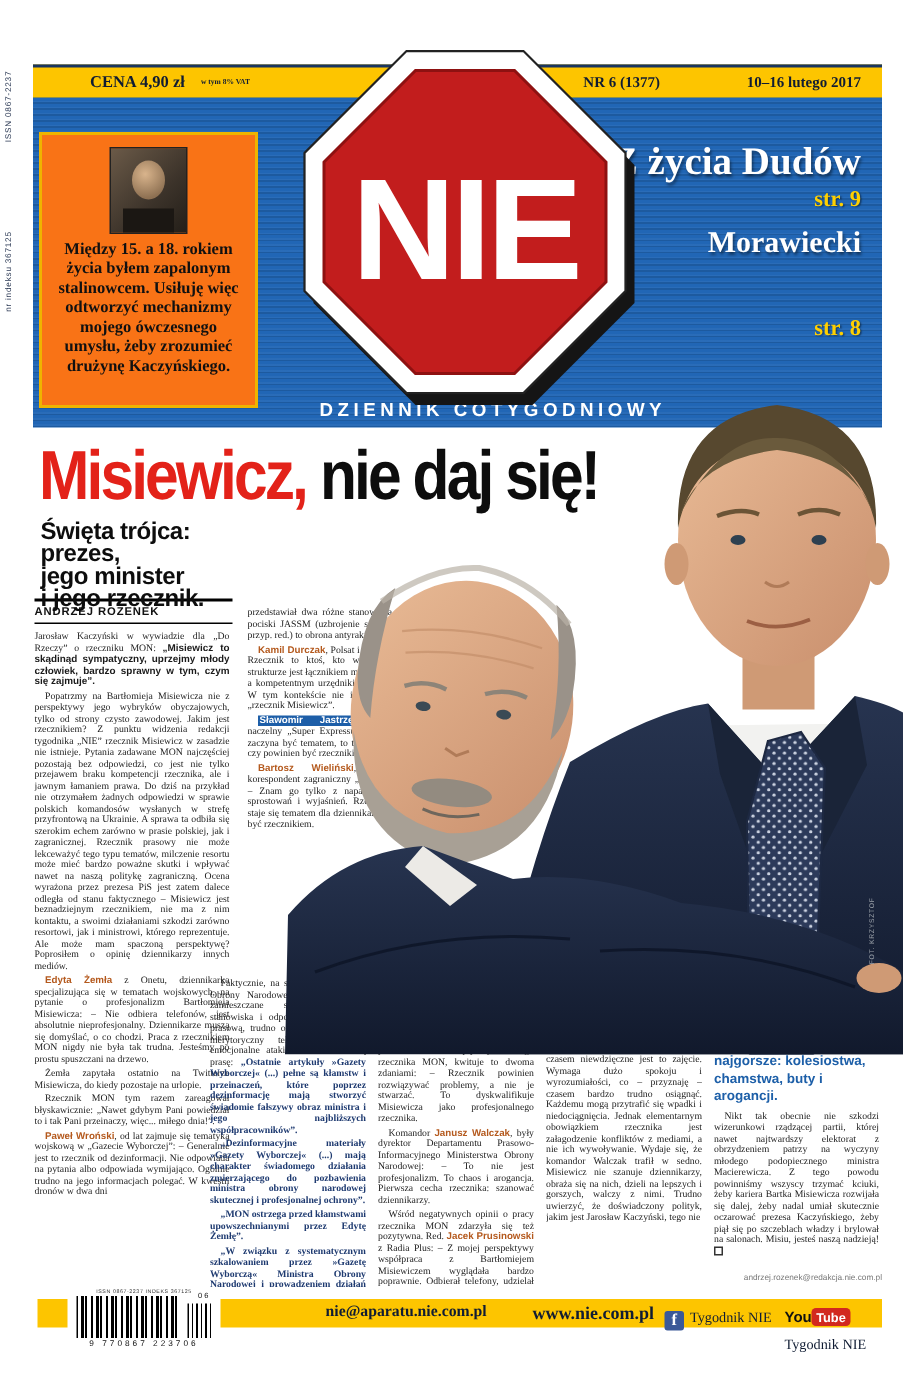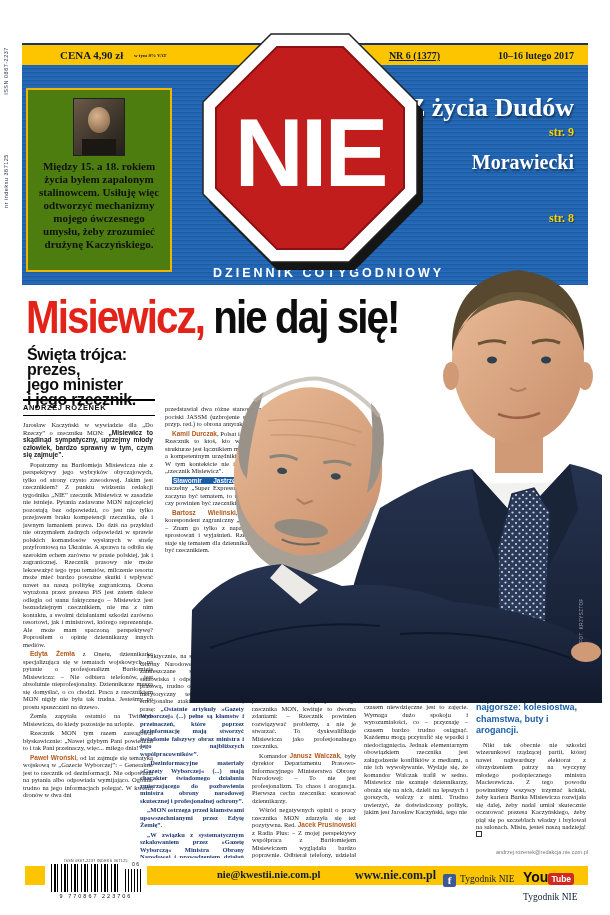--- a/index.html
+++ b/index.html
@@ -11,37 +11,37 @@
         transform:rotate(-90deg);}
   
   #masthead{position:absolute;left:22px;top:43px;width:566px;height:242px;
     background:#2166b5;z-index:1;
     background-image:repeating-linear-gradient(0deg,rgba(0,0,0,.12) 0 1px,rgba(255,255,255,.04) 1px 2px,transparent 2px 4px);}
   #topbar{position:absolute;left:0;top:0;width:566px;height:22px;background:#fdc500;
     border-top:2px solid #1a3560;box-sizing:border-box;z-index:2;
     font-family:"Liberation Serif",serif;color:#101c33;}
   #topbar .price{position:absolute;left:38px;top:4px;font-size:11px;font-weight:bold;}
   #topbar .pnote{position:absolute;left:112px;top:8px;font-size:5px;font-weight:bold;}
-  #topbar .issue{position:absolute;right:148px;top:5px;font-size:10px;font-weight:bold;text-decoration:underline;}
+  #topbar .issue{position:absolute;right:148px;top:5px;font-size:10px;font-weight:bold;}
   #topbar .date{position:absolute;right:14px;top:5px;font-size:10px;font-weight:bold;}
   
   .teaser1{position:absolute;right:14px;top:50px;font-size:26px;font-weight:bold;
     color:#ffffff;font-family:"Liberation Serif",serif;text-shadow:1px 2px 2px rgba(0,0,0,.45);}
-  .tpage{position:absolute;right:14px;font-size:12px;font-weight:bold;color:#ffd000;
+  .tpage{position:absolute;right:14px;font-size:15px;font-weight:bold;color:#ffd000;
     font-family:"Liberation Serif",serif;text-shadow:1px 1px 1px rgba(0,0,0,.4);}
   .teaser2a{position:absolute;right:14px;top:108px;font-size:20px;font-weight:bold;color:#fff;
     font-family:"Liberation Serif",serif;text-shadow:1px 2px 2px rgba(0,0,0,.45);}
   .teaser2b{position:absolute;right:14px;top:134px;font-size:24px;font-weight:bold;color:#fff;
     font-family:"Liberation Serif",serif;text-shadow:1px 2px 2px rgba(0,0,0,.45);}
   #tagline{position:absolute;left:213px;top:266px;z-index:2;color:#fff;
     font-family:"Liberation Sans",sans-serif;font-weight:bold;font-size:12.5px;
     letter-spacing:3px;white-space:nowrap;}
   
   #quotebox{position:absolute;left:26px;top:88px;width:146px;height:184px;z-index:3;
-    background:#4d7c0f;border:2px solid #efb400;box-sizing:border-box;text-align:center;}
+    background:#f97316;border:2px solid #efb400;box-sizing:border-box;text-align:center;}
   #qphoto{width:50px;height:56px;margin:8px auto 4px auto;position:relative;
     background:linear-gradient(135deg,#6b5a48 0%,#3c332a 60%,#241f19 100%);border:1px solid #222;}
   #qphoto:before{content:"";position:absolute;left:14px;top:8px;width:22px;height:26px;
     border-radius:50%;background:radial-gradient(circle at 40% 35%,#d9b48c,#8d7052 75%);}
   #qphoto:after{content:"";position:absolute;left:8px;bottom:0;width:34px;height:16px;
     background:#1b1713;}
   #quotebox .qtext{font-family:"Liberation Serif",serif;font-weight:bold;font-size:11px;
     line-height:13px;color:#111;padding:0 6px;}
   
   #stopsign{position:absolute;left:193px;top:26px;z-index:4;}
@@ -86,21 +86,21 @@
   #footerbar{position:absolute;left:25px;top:866px;width:563px;height:19px;background:#fdc500;
     z-index:2;font-family:"Liberation Serif",serif;color:#101c33;}
   #footerbar .fmail{position:absolute;left:192px;top:3px;font-size:10.5px;font-weight:bold;}
   #footerbar .fweb{position:absolute;left:330px;top:2px;font-size:12px;font-weight:bold;}
   .fbwrap{position:absolute;left:418px;top:2px;}
   .ytwrap{position:absolute;left:498px;top:2px;}
   .fbicon{display:inline-block;width:13px;height:13px;background:#3b5998;border-radius:2px;
     color:#fff;font-family:"Liberation Serif",serif;font-weight:bold;font-size:11px;
     text-align:center;line-height:13px;vertical-align:-2px;}
   .badgelabel{font-size:9.5px;font-weight:normal;font-family:"Liberation Serif",serif;}
-  .ytyou{font-family:"Liberation Sans",sans-serif;font-weight:bold;font-size:14px;color:#111;}
+  .ytyou{font-family:"Liberation Sans",sans-serif;font-weight:bold;font-size:10px;color:#111;}
   .yttube{display:inline-block;background:#d2281e;color:#fff;border-radius:3px;
     font-family:"Liberation Sans",sans-serif;font-weight:bold;font-size:8.5px;
     padding:1px 3px;vertical-align:0px;}
   
   #barcodebox{position:absolute;left:45px;top:858px;width:102px;height:50px;background:#fff;
     z-index:3;text-align:center;}
   #barcodebox .bctop{font-family:"Liberation Sans",sans-serif;font-size:3.5px;color:#333;
     letter-spacing:.4px;margin-top:1px;}
   .bcrow{position:relative;height:28px;margin:1px 6px 0 6px;}
   .bcmain{position:absolute;left:0;top:0;width:68px;height:28px;
@@ -260,21 +260,21 @@
       <path d="M132,316 L168,342 L150,356 L120,330 Z" fill="#eceae6"></path>
       <path d="M60,400 Q140,370 230,378" stroke="#0d1425" stroke-width="2" fill="none" opacity=".8"></path>
       <path d="M250,386 Q340,380 420,410" stroke="#0d1425" stroke-width="2" fill="none" opacity=".8"></path>
       <ellipse cx="436" cy="404" rx="15" ry="10" fill="#cf9a75"></ellipse>
     </g>
   </svg>
 
   <div id="fotcredit">FOT. KRZYSZTOF</div>
 
   <div id="footerbar">
-    <span class="fmail">nie@kwestii.nie.com.pl</span>
+    <span class="fmail">nie@aparatu.nie.com.pl</span>
     <span class="fweb">www.nie.com.pl</span>
     <span class="fbwrap">
       <span class="fbicon">f</span>
       <span class="badgelabel">Tygodnik NIE</span>
     </span>
     <span class="ytwrap">
       <span class="ytyou">You</span><span class="yttube">Tube</span>
       <span class="badgelabel">Tygodnik NIE</span>
     </span>
   </div>

